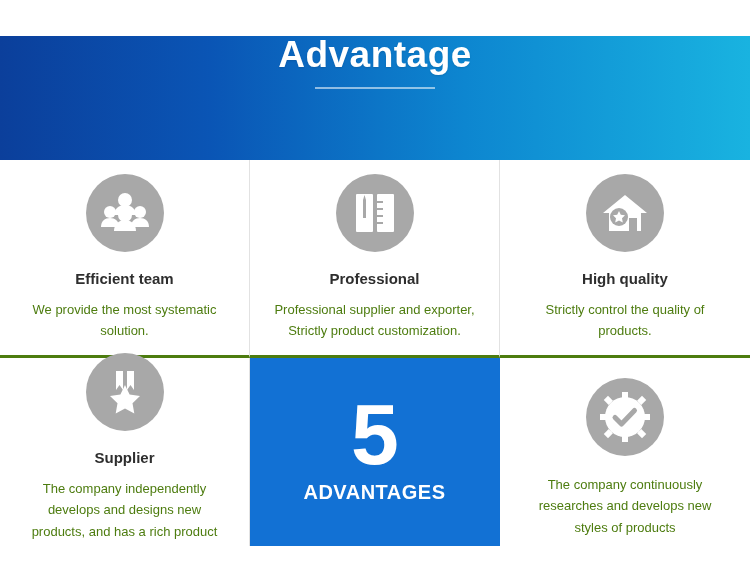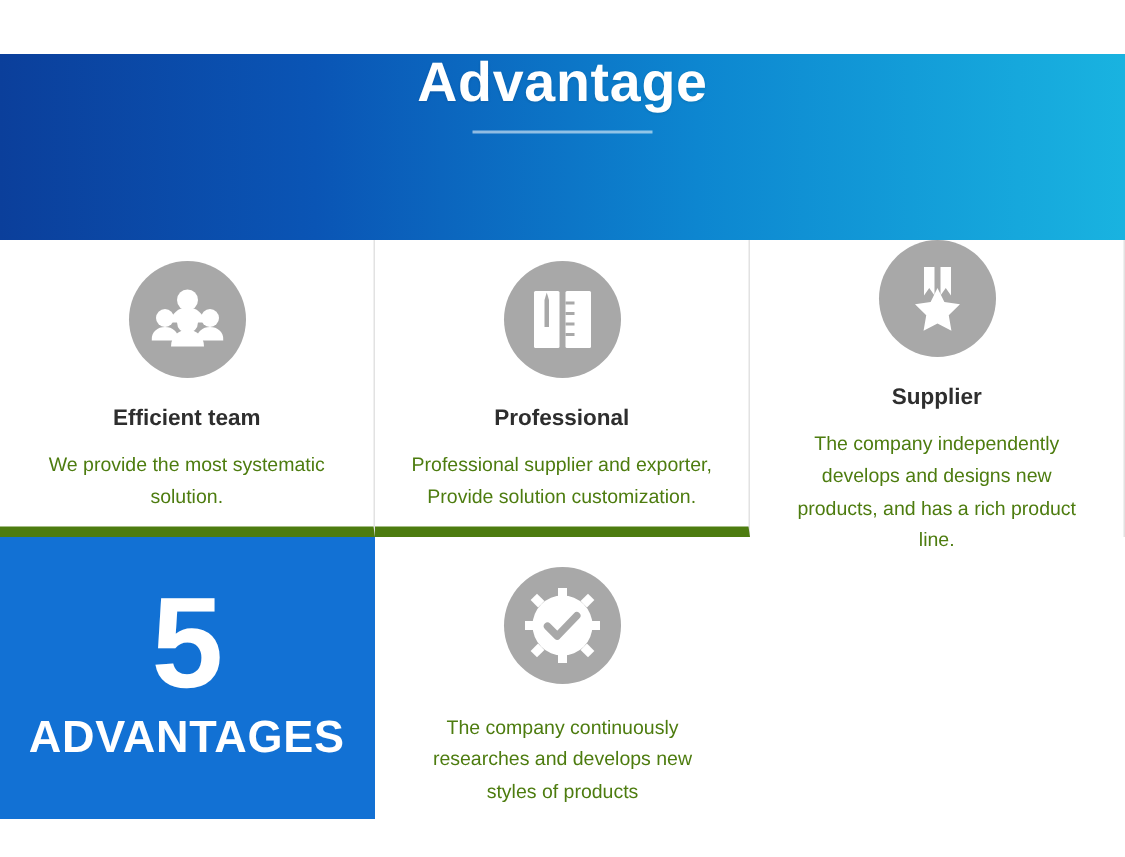--- a/index.html
+++ b/index.html
@@ -58,21 +58,21 @@
     height: 386px;
     display: grid;
     grid-template-columns: 1fr 1fr 1fr;
     grid-template-rows: 198px 188px;
     background: #ffffff;
   }
   .cell {
     position: relative;
     box-sizing: border-box;
     border-right: 1px solid #e2e2e2;
-    border-bottom: 7px solid #4d7c0f;
+    border-bottom: 3px solid #4d7c0f;
     padding: 14px 22px 0 22px;
     display: flex;
     flex-direction: column;
     align-items: center;
     background: #ffffff;
   }
   .cell.no-right { border-right: none; }
   .cell.no-bottom { border-bottom: none; }
   .cell.row2 { padding-top: 12px; justify-content: center; }
 
@@ -114,21 +114,21 @@
   .highlight-number {
     color: #ffffff;
     font-size: 86px;
     font-weight: bold;
     line-height: 0.92;
     margin-bottom: 6px;
     letter-spacing: -1px;
   }
   .highlight-label {
     color: #ffffff;
-    font-size: 30px;
+    font-size: 20px;
     font-weight: bold;
     letter-spacing: 0.5px;
     line-height: 1.1;
   }
 
   
   .bottom-strip {
     position: absolute;
     left: 0;
     top: 546px;
@@ -185,23 +185,35 @@
           <rect x="9" y="10" width="3" height="18" fill="#a8a8a8"></rect>
           <path d="M9 10 l1.5 -5 l1.5 5 z" fill="#a8a8a8"></path>
           <rect x="23" y="4" width="17" height="38" rx="1" fill="#ffffff"></rect>
           <rect x="23" y="11" width="6" height="2" fill="#a8a8a8"></rect>
           <rect x="23" y="18" width="6" height="2" fill="#a8a8a8"></rect>
           <rect x="23" y="25" width="6" height="2" fill="#a8a8a8"></rect>
           <rect x="23" y="32" width="6" height="2" fill="#a8a8a8"></rect>
         </svg>
       </div>
       <div class="cell-title">Professional</div>
-      <div class="cell-desc">Professional supplier and exporter, Provide solution customization.</div>
-    </div>
-
+      <div class="cell-desc">Professional supplier and exporter, Strictly product customization.</div>
+    </div>
+
+    <div class="cell no-right">
+      <div class="icon-circle">
+        <svg width="48" height="44" viewBox="0 0 48 44" aria-hidden="true">
+          <path d="M24 4 L46 22 L40 22 L40 40 L8 40 L8 22 L2 22 Z" fill="#ffffff"></path>
+          <rect x="28" y="27" width="8" height="13" fill="#a8a8a8"></rect>
+          <circle cx="18" cy="26" r="9" fill="#a8a8a8"></circle>
+          <path d="M18 20 l1.8 3.8 l4.2 0.5 l-3 2.9 l0.8 4.2 l-3.8 -2 l-3.8 2 l0.8 -4.2 l-3 -2.9 l4.2 -0.5 z" fill="#ffffff"></path>
+        </svg>
+      </div>
+      <div class="cell-title">High quality</div>
+      <div class="cell-desc">Strictly control the quality of products.</div>
+    </div>
 
     <div class="cell row2 no-bottom">
       <div class="icon-circle">
         <svg width="44" height="48" viewBox="0 0 44 48" aria-hidden="true">
           <path d="M13 3 L20 3 L20 22 L16.5 17 L13 22 Z" fill="#ffffff"></path>
           <path d="M24 3 L31 3 L31 22 L27.5 17 L24 22 Z" fill="#ffffff"></path>
           <path d="M22 17 l4.6 9.4 l10.4 1.5 l-7.5 7.3 l1.8 10.3 l-9.3 -4.9 l-9.3 4.9 l1.8 -10.3 l-7.5 -7.3 l10.4 -1.5 z" fill="#ffffff"></path>
         </svg>
       </div>
       <div class="cell-title">Supplier</div>

